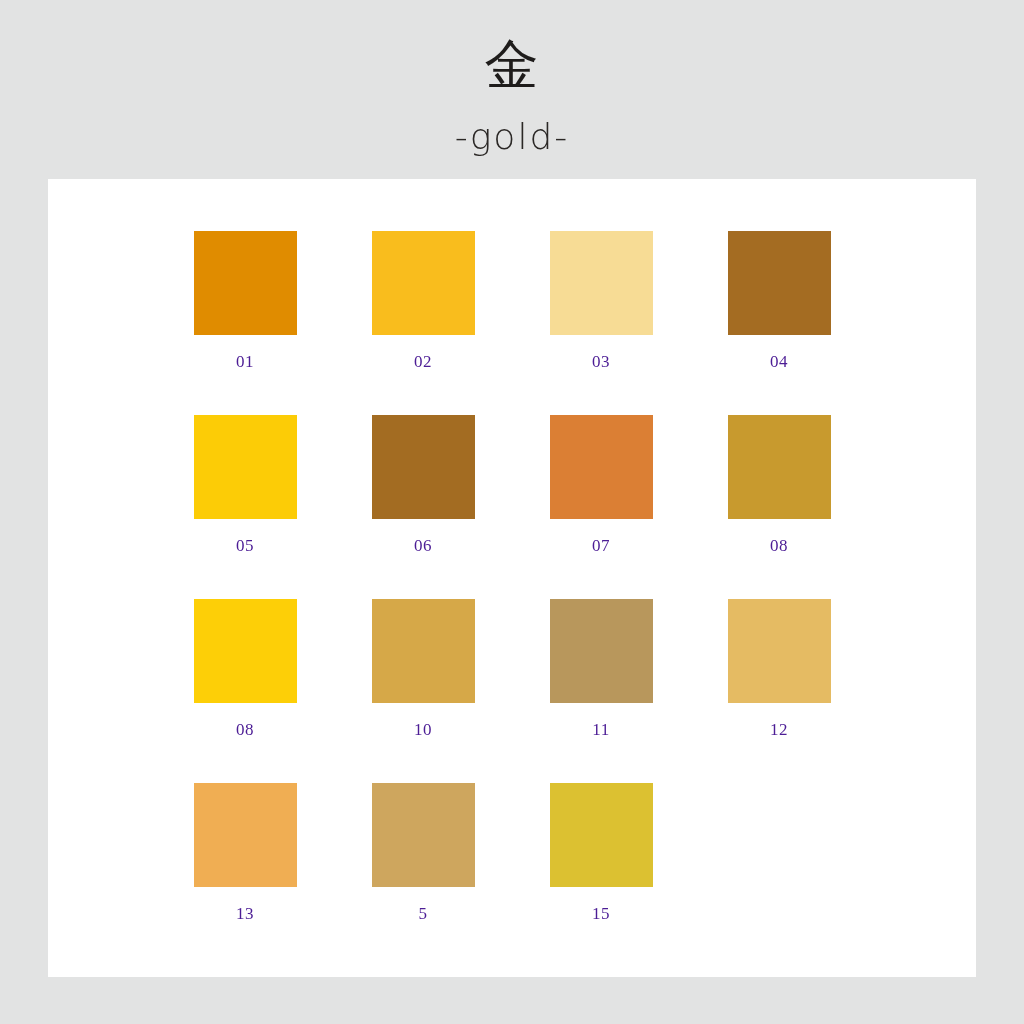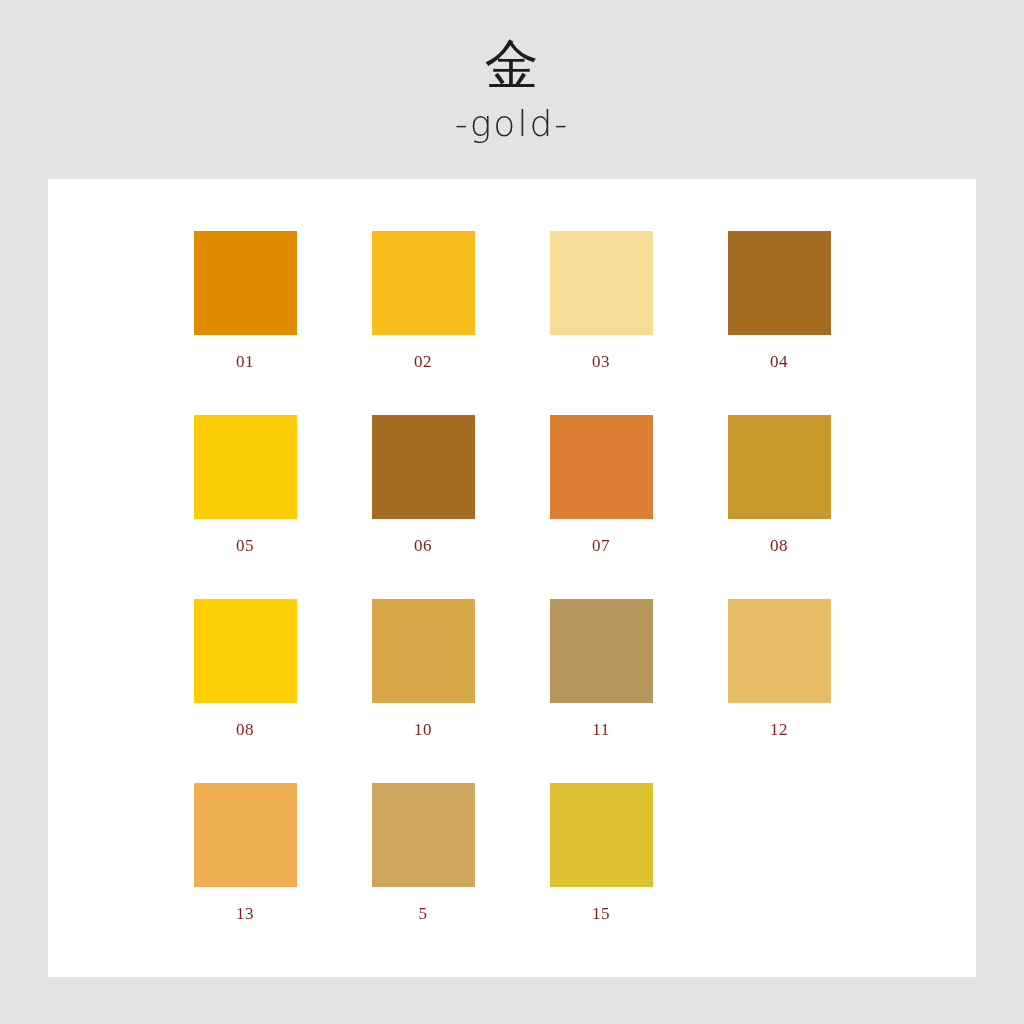--- a/index.html
+++ b/index.html
@@ -28,21 +28,21 @@
   }
   .kanji {
     font-family: "DejaVu Sans", sans-serif;
     font-size: 54px;
     line-height: 62px;
     color: #1e1c1b;
     font-weight: 400;
     letter-spacing: 1px;
   }
   .romaji {
-    margin-top: 8px;
+    margin-top: 21px;
     font-family: "DejaVu Sans", sans-serif;
     font-size: 36px;
     line-height: 40px;
     color: #2b2826;
     font-weight: 300;
     letter-spacing: 2px;
   }
   .card {
     position: absolute;
     left: 48px;
@@ -73,21 +73,21 @@
   .swatch {
     width: 103px;
     height: 104px;
     display: block;
   }
   .swatch-label {
     margin-top: 17px;
     font-family: "Liberation Serif", serif;
     font-size: 17px;
     line-height: 20px;
-    color: #7f1d1d;
+    color: #4c1d95;
     letter-spacing: 0.5px;
   }
 </style>
 </head>
 <body style="background: rgb(226, 227, 227);">
 
 <div class="page">
 
   <div class="title-block">
     <div class="kanji">金</div>

